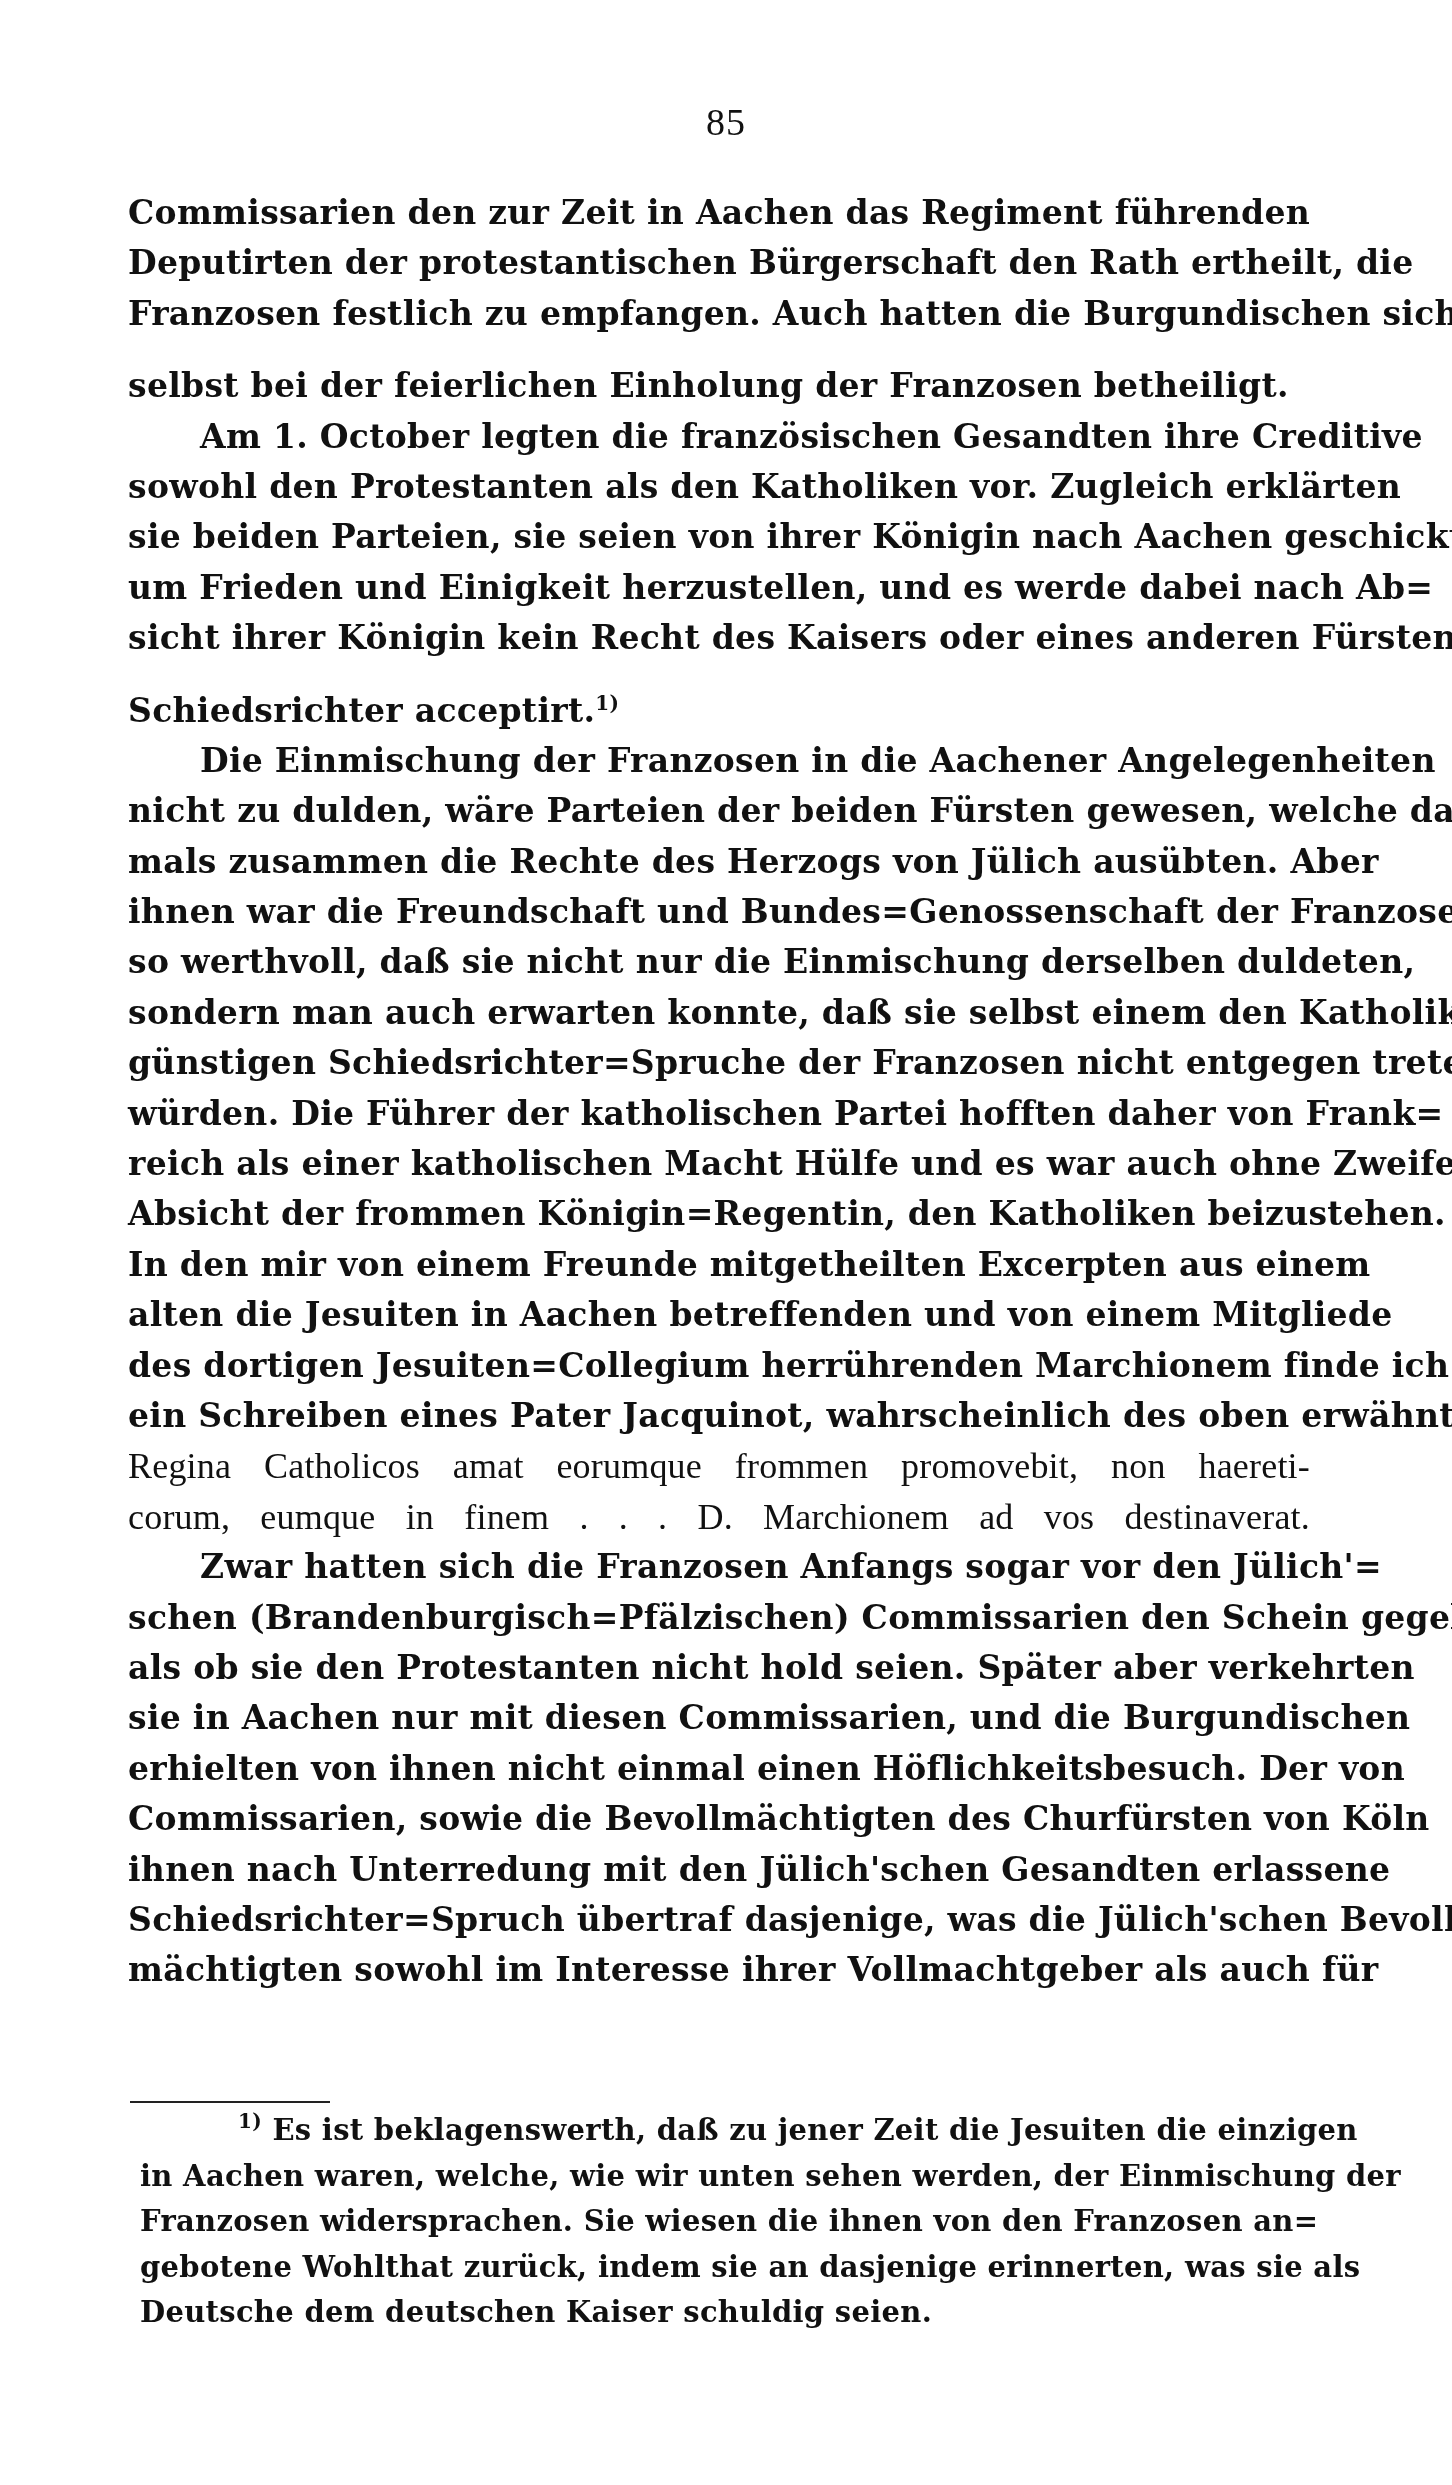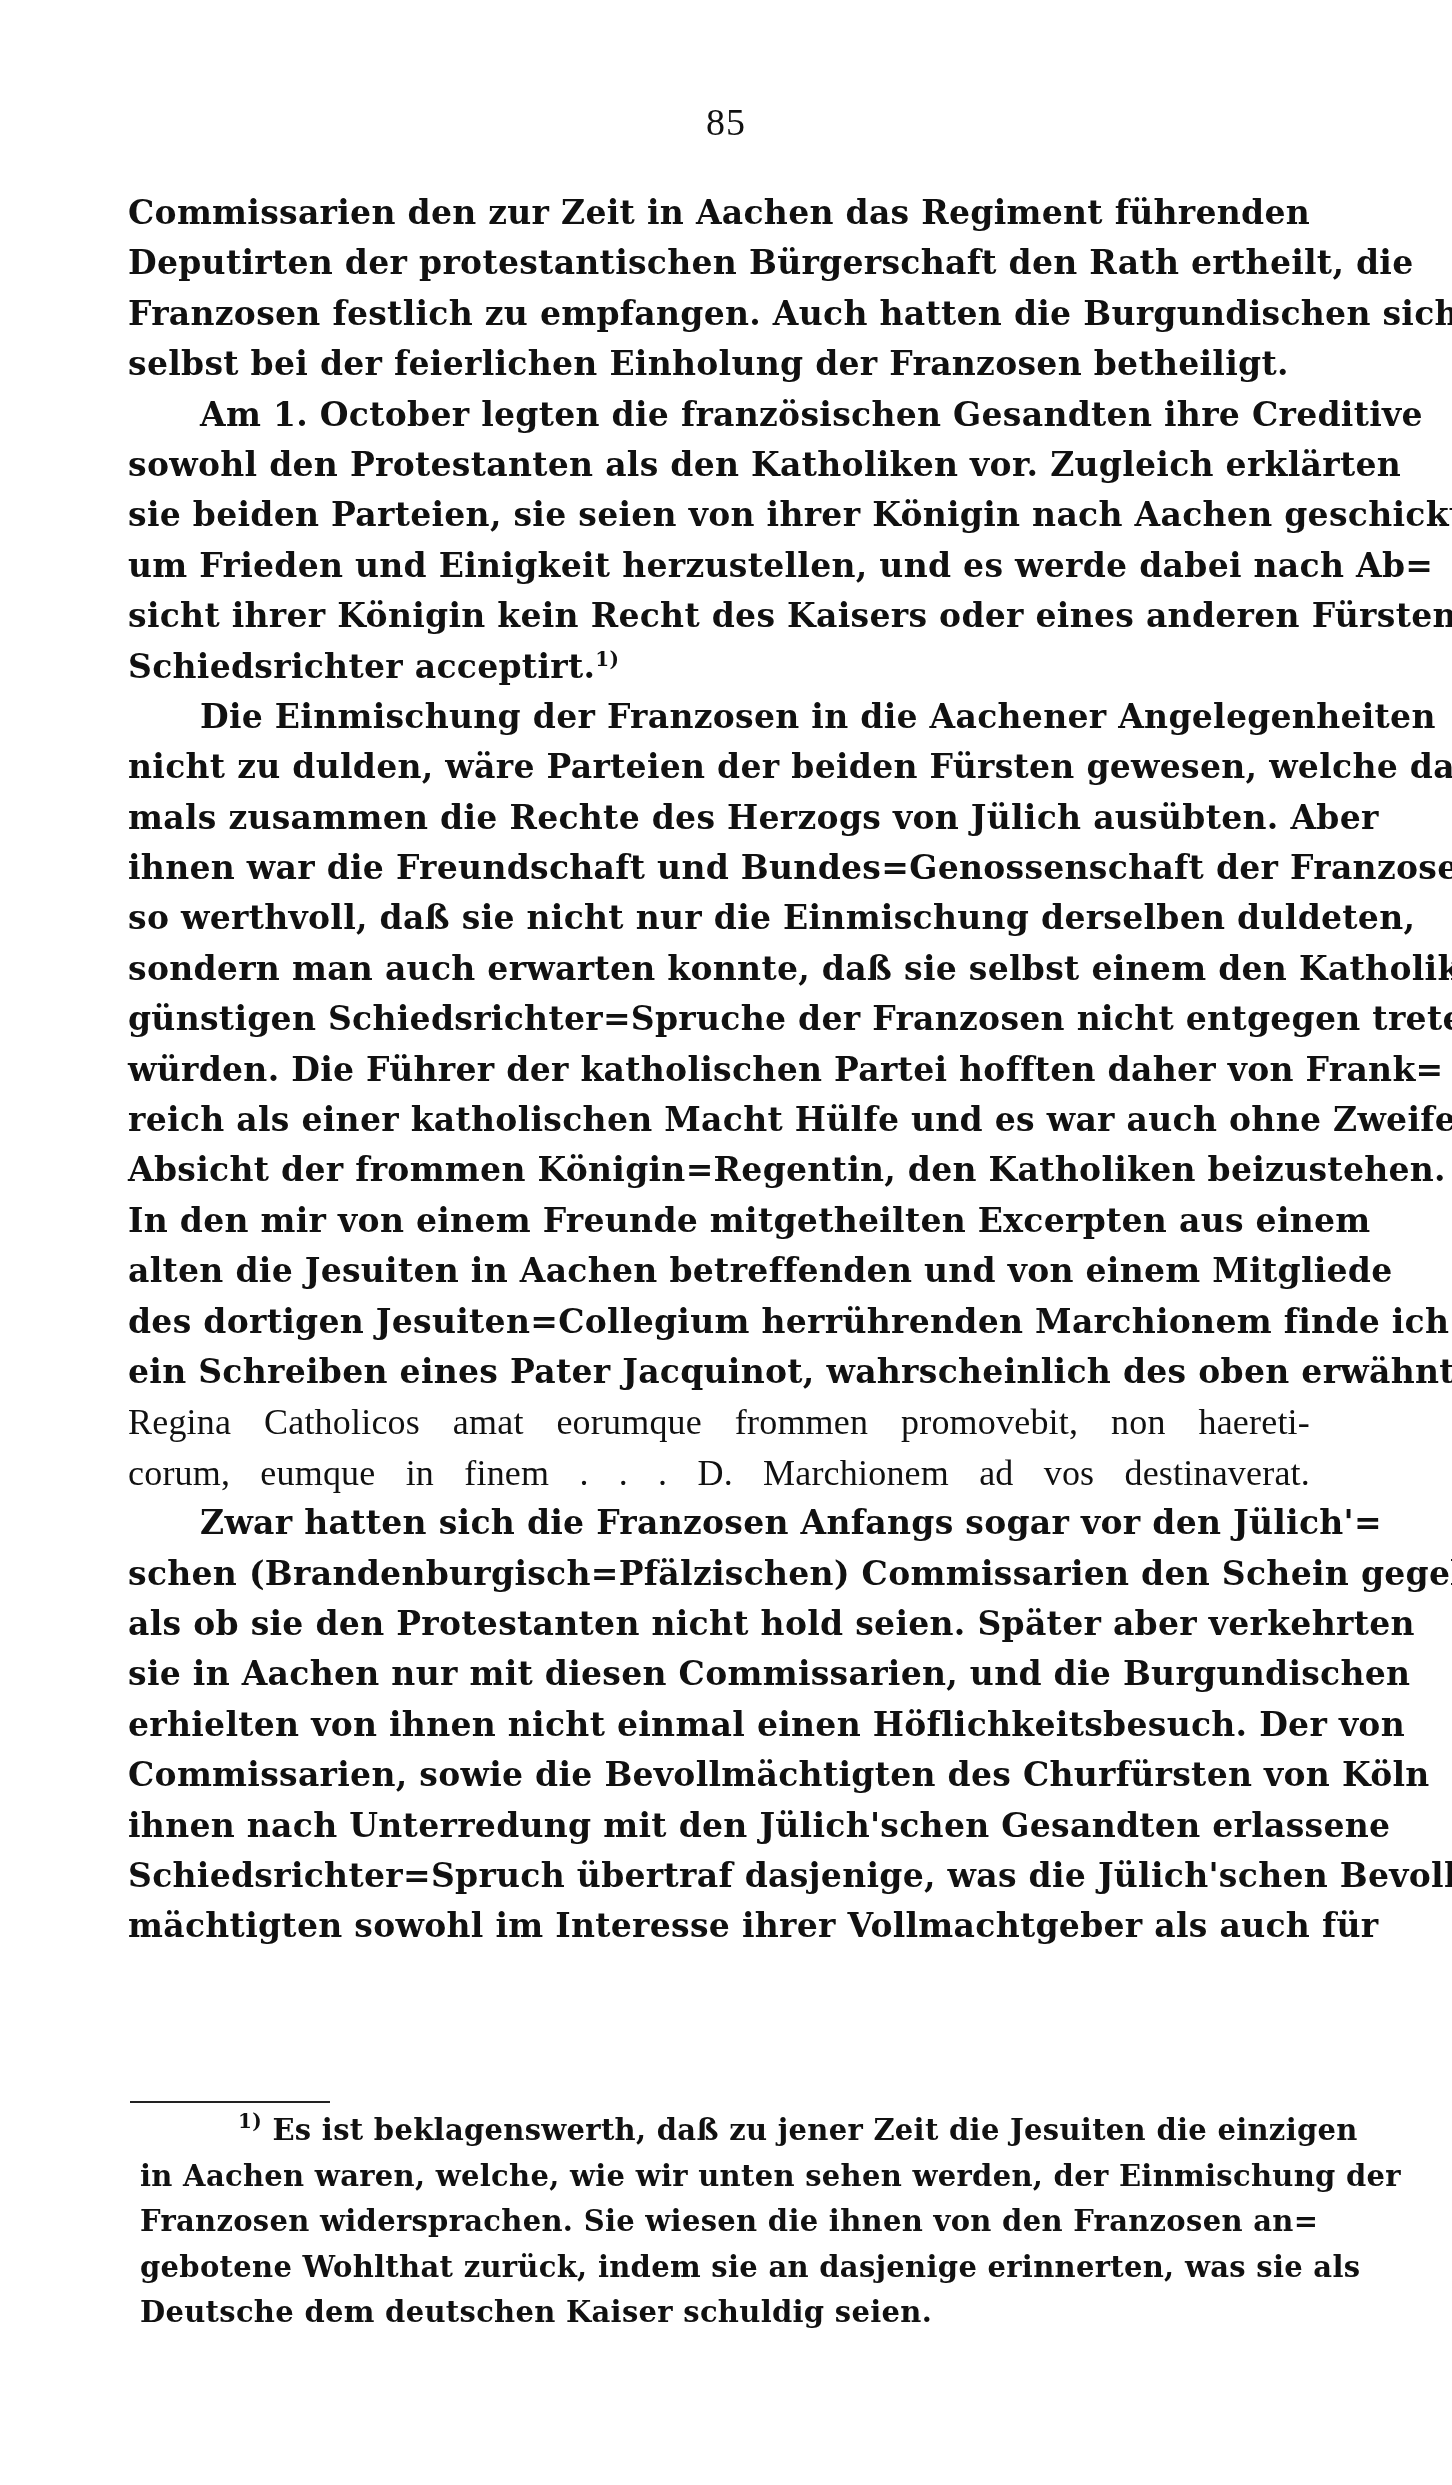--- a/index.html
+++ b/index.html
@@ -44,20 +44,21 @@
       line-height: 50.4px;
       font-size: 33px;
       font-weight: bold;
       white-space: nowrap;
       text-align: justify;
       text-align-last: justify;
       letter-spacing: 0.3px;
     }
     .line.last {
       text-align-last: left;
+      margin-top: 22px;
     }
     .line.indent {
       padding-left: 72px;
     }
     .line.latin {
       font-family: "Liberation Serif", serif;
       font-weight: normal;
       font-size: 36px;
       letter-spacing: 0.2px;
     }

